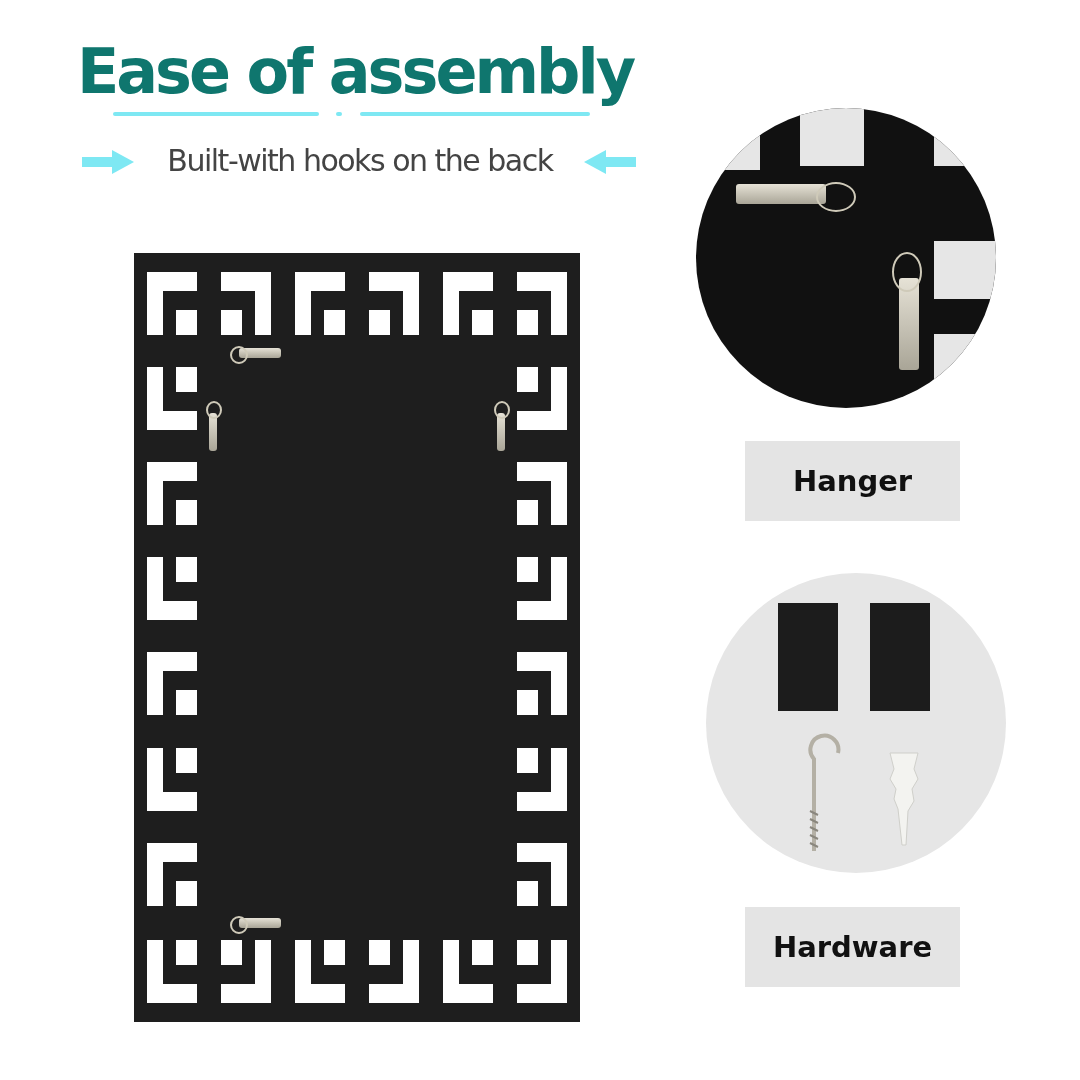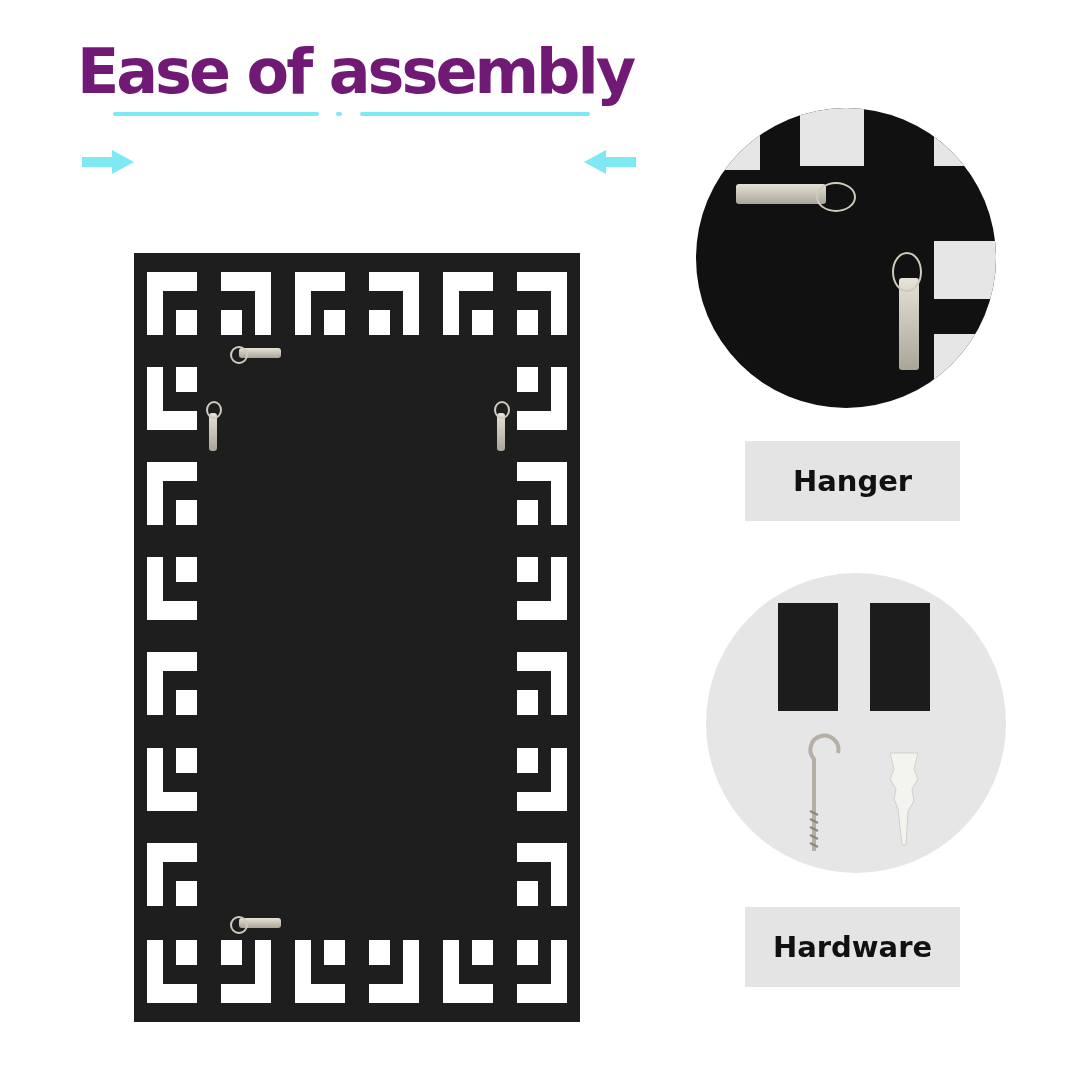--- a/index.html
+++ b/index.html
@@ -1,17 +1,17 @@
 <!DOCTYPE html>
 <html><head>
 <meta charset="utf-8">
 <style>
   html, body { margin:0; padding:0; }
   body { width:1080px; height:1080px; background:#ffffff; position:relative; overflow:hidden; font-family:"Liberation Sans", sans-serif; }
-  .title { position:absolute; left:0; top:32px; width:710px; text-align:center; font-family:"DejaVu Sans", sans-serif; font-weight:bold; font-size:62px; letter-spacing:-3px; color:#701a75; line-height:80px; }
+  .title { position:absolute; left:0; top:32px; width:710px; text-align:center; font-family:"DejaVu Sans", sans-serif; font-weight:bold; font-size:62px; letter-spacing:-3px; color:#0f766e; line-height:80px; }
   .rule { position:absolute; top:112px; height:4px; background:#7ee8f3; border-radius:2px; }
   .rule-dot { position:absolute; top:112px; left:336px; width:6px; height:4px; background:#7ee8f3; border-radius:2px; }
   .subtitle { position:absolute; left:150px; top:140px; width:420px; text-align:center; font-family:"DejaVu Sans", sans-serif; font-size:30px; letter-spacing:-1.5px; color:#444; line-height:41px; }
   .arrow { position:absolute; top:150px; width:52px; height:24px; }
   .panel { position:absolute; left:134px; top:253px; width:446px; height:769px; background:#1e1e1e; }
   .tile { position:absolute; width:50px; height:63px; }
   .tile i { position:absolute; background:#fff; display:block; }
   .plate { position:absolute; background:linear-gradient(180deg,#e6e2d6,#a9a597); border-radius:3px; }
   .ring { position:absolute; border:2px solid #cfcab9; border-radius:50%; }
   .circle { position:absolute; border-radius:50%; overflow:hidden; }
@@ -23,20 +23,21 @@
 <div class="title">Ease of assembly</div>
 <div class="rule" style="left:113px;width:206px;"></div>
 <div class="rule-dot"></div>
 <div class="rule" style="left:360px;width:230px;"></div>
 
 <svg class="arrow" style="left:82px;" viewBox="0 0 52 24">
   <rect x="0" y="7" width="34" height="10" fill="#7ee8f3"></rect>
   <polygon points="30,0 52,12 30,24" fill="#7ee8f3"></polygon>
 </svg>
 <div class="subtitle">
+  <div>Built-with hooks on the back</div>
 </div>
 <svg class="arrow" style="left:584px;" viewBox="0 0 52 24">
   <rect x="18" y="7" width="34" height="10" fill="#7ee8f3"></rect>
   <polygon points="22,0 0,12 22,24" fill="#7ee8f3"></polygon>
 </svg>
 
 <div class="panel" id="panel">
     <div class="tile" style="left: 13px; top: 19px;">
       <i style="left: 0px; top: 0px; width: 50px; height: 19px;"></i>
       <i style="left: 0px; top: 0px; width: 16px; height: 63px;"></i>

